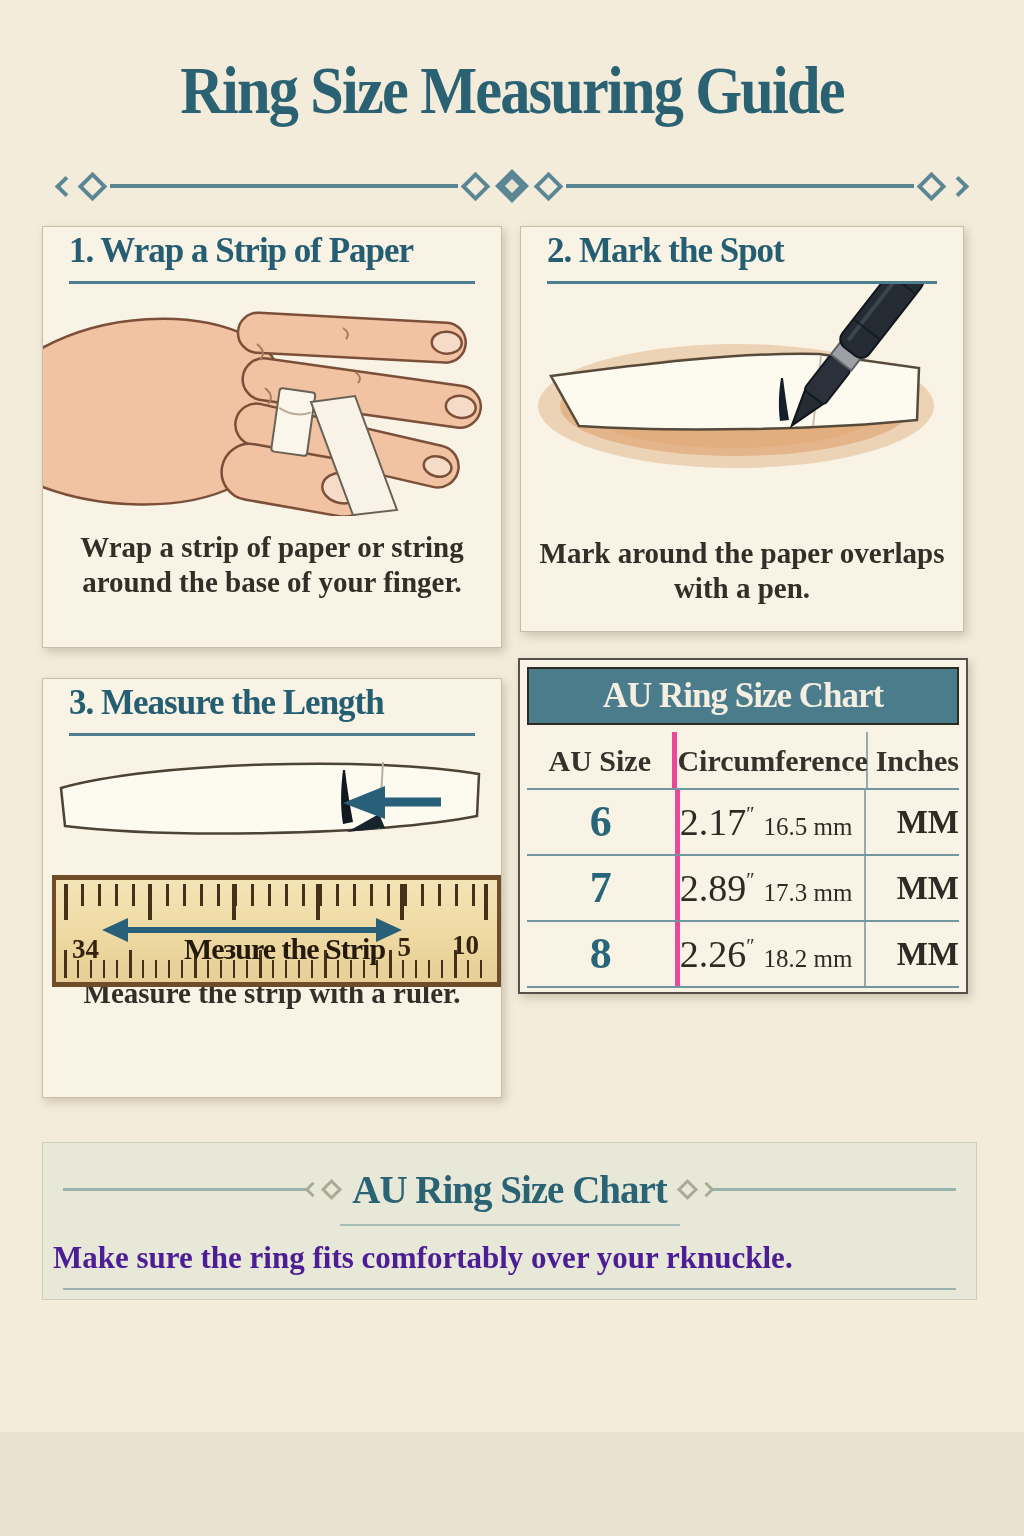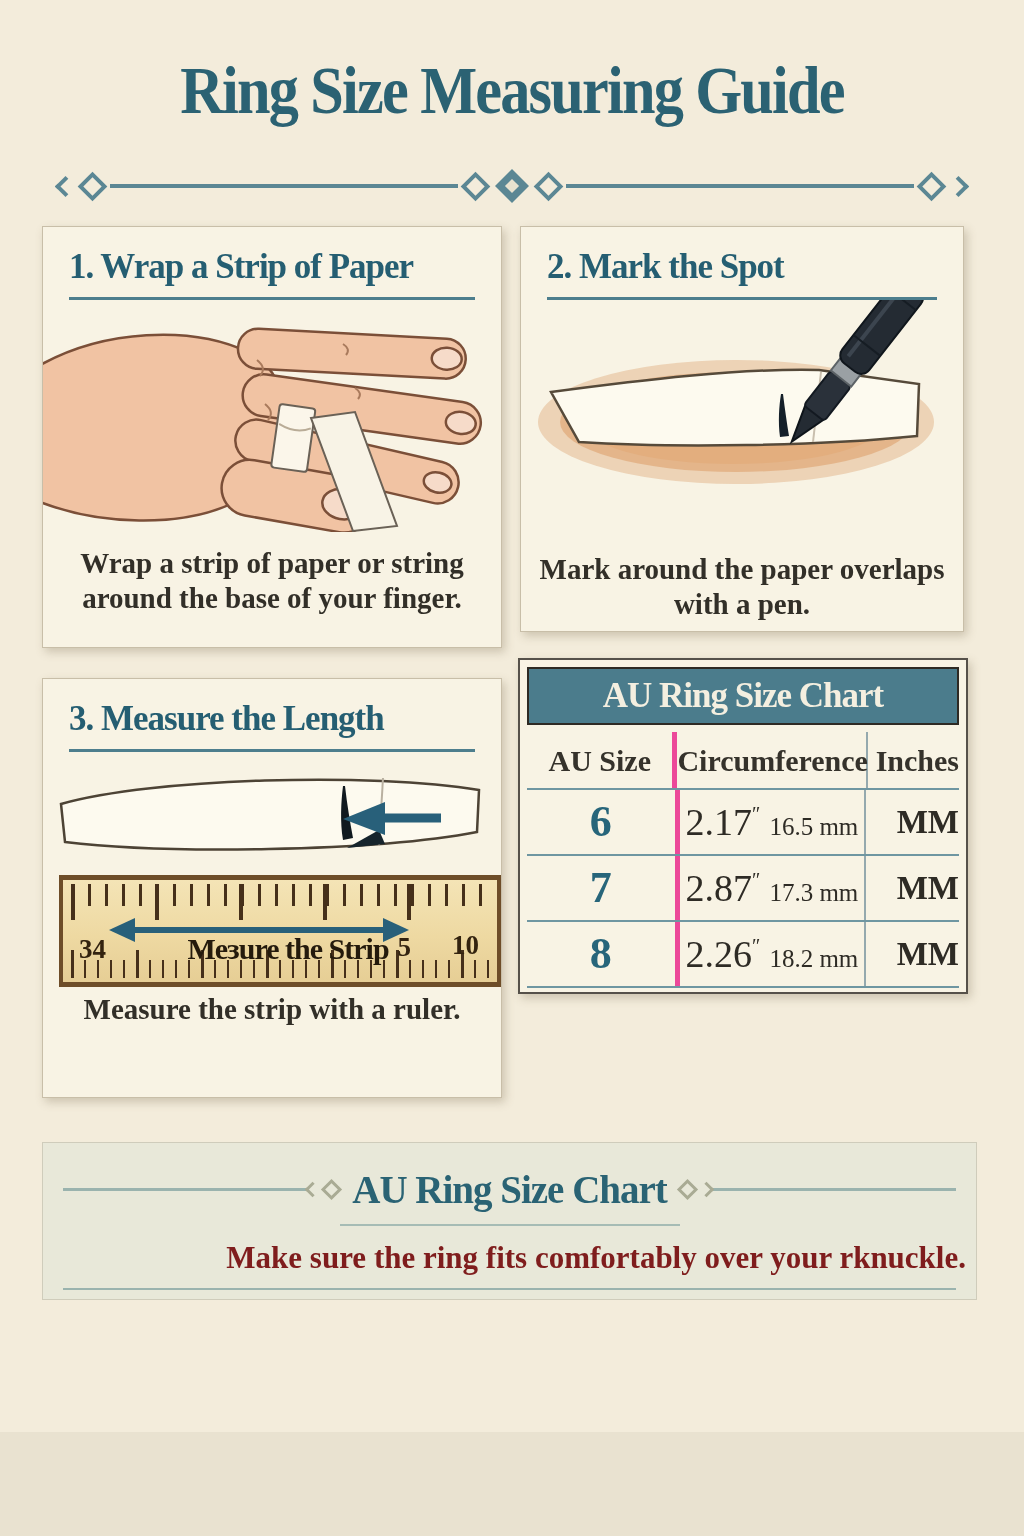--- a/index.html
+++ b/index.html
@@ -17,26 +17,26 @@
   .chev.right{transform:rotate(225deg);}
   .dia{width:13px;height:13px;border:4px solid #5b8794;transform:rotate(45deg);margin:0 7px;background:transparent;}
   .dia.big{width:24px;height:24px;background:#5b8794;border:none;position:relative;}
   .dia.big::after{content:"";position:absolute;left:7px;top:7px;width:10px;height:10px;background:#e8e2cf;}
   
   .panel{position:absolute;background:#f8f3e4;border:1px solid #c8bea8;
          box-shadow:3px 4px 9px rgba(105,88,60,.28);}
   .panel-step1{left:42px;top:226px;width:458px;height:420px;}
   .panel-step2{left:520px;top:226px;width:442px;height:404px;}
   .panel-step3{left:42px;top:678px;width:458px;height:418px;}
-  .step-heading{margin:20px 26px 0;font-size:35px;font-weight:700;color:#255e72;letter-spacing:-1px;}
+  .step-heading{margin:4px 26px 0;font-size:35px;font-weight:700;color:#255e72;letter-spacing:-1px;}
   .heading-rule{height:3px;background:#4d7e8d;margin:10px 26px 0;}
   .caption{font-size:29px;font-weight:600;color:#322f28;text-align:center;line-height:1.22;margin:14px 18px 0;}
   .illu{display:block;}
   
-  .ruler{position:absolute;left:16px;right:0;top:196px;height:112px;
+  .ruler{position:absolute;left:9px;right:0;top:196px;height:112px;
          background:linear-gradient(180deg,#f4e4b6 0%,#eed9a2 55%,#e6ce95 100%);
          border-top:5px solid #6e4d28;border-bottom:5px solid #6e4d28;
          border-left:4px solid #6e4d28;border-right:4px solid #6e4d28;box-sizing:border-box;}
   .tick{position:absolute;left:8px;right:8px;}
   .t-small-top{top:4px;height:22px;background:repeating-linear-gradient(90deg,#46301a 0 3px,transparent 3px 17px);}
   .t-tall-top {top:4px;height:36px;background:repeating-linear-gradient(90deg,#46301a 0 4px,transparent 4px 84px);}
   .t-small-bot{bottom:4px;height:18px;background:repeating-linear-gradient(90deg,#46301a 0 2px,transparent 2px 13px);}
   .t-tall-bot {bottom:4px;height:28px;background:repeating-linear-gradient(90deg,#46301a 0 3px,transparent 3px 65px);}
   .ruler-num{position:absolute;font-size:27px;font-weight:700;color:#33230f;}
   .num-left{left:16px;top:54px;}
@@ -46,21 +46,21 @@
   .measure-label{position:absolute;left:0;width:100%;top:52px;text-align:center;
                  font-size:30px;font-weight:700;color:#241a0c;letter-spacing:-1px;padding-left:8px;}
   
   .table-panel{left:518px;top:658px;width:446px;height:332px;border:2px solid #56514a;}
   .table-title-bar{margin:7px;background:#4b7c8c;border:2px solid #2e2a24;color:#f4efe0;
                    font-size:35px;font-weight:700;text-align:center;padding:7px 0;letter-spacing:-1px;}
   .size-table{margin:0 7px 7px;}
   .trow{display:flex;align-items:center;}
   .cell{box-sizing:border-box;}
   .c1{width:36%;text-align:center;border-right:5px solid #ec4899;}
-  .c2{width:44%;text-align:center;border-right:2px solid #95a9ae;}
+  .c2{width:44%;border-right:2px solid #95a9ae;}
   .c3{width:20%;text-align:right;margin-left:8px;}
   .thead .cell{font-size:30px;font-weight:700;color:#35322b;padding:12px 0 10px;}
   .drow{border-top:2px solid #6f96a1;}
   .drow:last-child{border-bottom:2px solid #6f96a1;}
   .drow .cell{padding:10px 0;}
   .au-num{font-size:44px;font-weight:700;color:#27657a;line-height:1;}
   .circ-big{font-size:38px;color:#2e2b25;}
   .circ-big sup{font-size:20px;}
   .circ-mm{font-size:25px;color:#2e2b25;margin-left:5px;}
   .unit{font-size:33px;font-weight:600;color:#2e2b25;}
@@ -68,21 +68,21 @@
   .footer-panel{position:absolute;left:42px;top:1142px;width:933px;height:156px;
                 background:#e8e8d9;border:1px solid #cfccbb;}
   .f-row{display:flex;align-items:center;padding:0 20px;margin-top:24px;}
   .f-line{flex:1;height:3px;background:#9ab3ae;}
   .f-title{font-size:39px;font-weight:700;color:#2a6374;margin:0 8px;letter-spacing:-1px;white-space:nowrap;}
   .f-chev{width:8px;height:8px;border-left:3px solid #a9ab94;border-bottom:3px solid #a9ab94;
           transform:rotate(45deg);margin:0 1px;}
   .f-chev.right{transform:rotate(225deg);}
   .f-dia{width:9px;height:9px;border:3px solid #a9ab94;transform:rotate(45deg);margin:0 5px;}
   .footer-underline{width:340px;height:2px;background:#a6bcb5;margin:12px auto 0;}
-  .footer-note{font-size:31px;font-weight:600;color:#7f1d1d;text-align:right;margin:14px 10px 12px;}
+  .footer-note{font-size:31px;font-weight:600;color:#4c1d95;text-align:left;margin:14px 10px 12px;}
   .footer-bottomline{position:absolute;left:20px;right:20px;bottom:9px;height:2px;background:#9ab3ae;}
 </style>
 </head>
 <body>
 
 <div class="page">
 
   <div class="title-wrap">
     <h1 class="page-title">Ring Size Measuring Guide</h1>
   </div>
@@ -206,21 +206,21 @@
         <div class="cell c1 au-num">6</div>
         <div class="cell c2">
           <span class="circ-big"><span>2.17</span><sup>″</sup></span>
           <span class="circ-mm">16.5 mm</span>
         </div>
         <div class="cell c3 unit">MM</div>
       </div>
       <div class="trow drow">
         <div class="cell c1 au-num">7</div>
         <div class="cell c2">
-          <span class="circ-big"><span>2.87</span><sup>″</sup></span>
+          <span class="circ-big"><span>2.89</span><sup>″</sup></span>
           <span class="circ-mm">17.3 mm</span>
         </div>
         <div class="cell c3 unit">MM</div>
       </div>
       <div class="trow drow">
         <div class="cell c1 au-num">8</div>
         <div class="cell c2">
           <span class="circ-big"><span>2.26</span><sup>″</sup></span>
           <span class="circ-mm">18.2 mm</span>
         </div>

